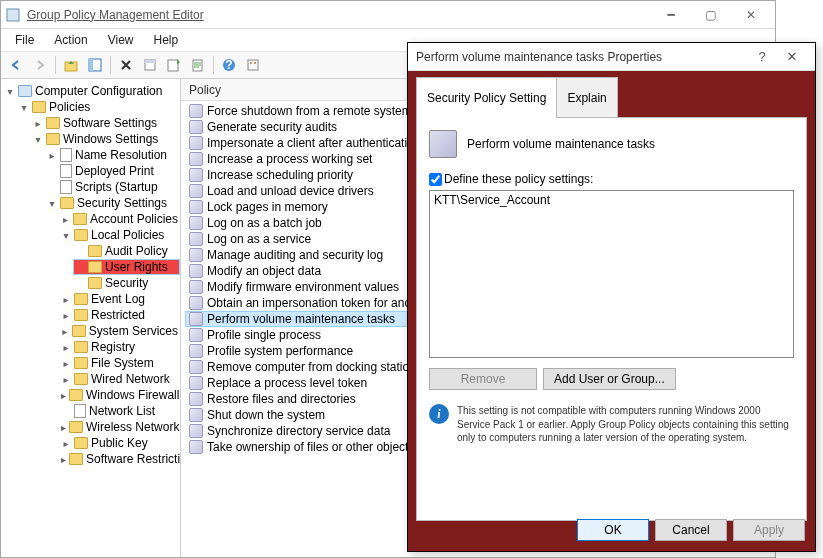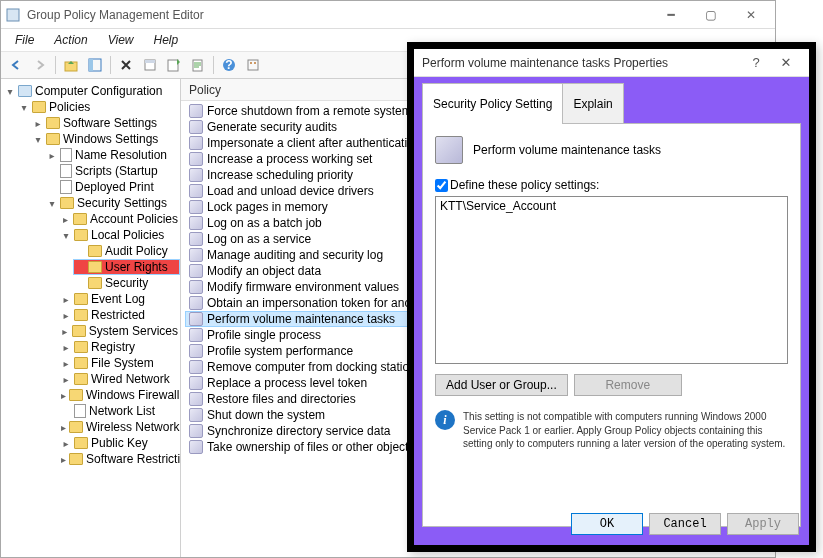--- a/index.html
+++ b/index.html
@@ -2,25 +2,25 @@
 <html><head>
 <meta charset="utf-8">
 <style>
   * { box-sizing: border-box; font-family: "Segoe UI", Tahoma, sans-serif; font-size: 12px; }
   body { margin: 0; background: #fff; width: 823px; height: 558px; overflow: hidden; position: relative; }
   
   
   .main-window { position: absolute; top: 0; left: 0; width: 776px; height: 558px; border: 1px solid #a8a8a8; background: #fff; }
   .titlebar { height: 28px; background: #fff; display: flex; align-items: center; padding: 0 4px; border-bottom: 1px solid #ddd; }
   .titlebar .icon-slot { width: 16px; height: 16px; margin-right: 6px; }
-  .titlebar .title-text { flex: 1; color: #555; }
+  .titlebar .title-text { flex: 1; color: #555; text-decoration: underline; }
   .titlebar .win-btns { display: flex; gap: 0; }
   .titlebar .win-btn { width: 40px; height: 24px; display: flex; align-items: center; justify-content: center; color: #666; }
   
-  .menubar { height: 22px; display: flex; align-items: center; padding: 0 4px; gap: 0; font-style: italic; }
+  .menubar { height: 22px; display: flex; align-items: center; padding: 0 4px; gap: 0; }
   .menubar .menu-item { padding: 2px 10px; color: #222; }
   
   .toolbar { height: 28px; display: flex; align-items: center; padding: 2px 4px; gap: 2px; border-top: 1px solid #e5e5e5; border-bottom: 1px solid #d0d0d0; background: #f8f8f8; }
   .tb-btn { width: 22px; height: 22px; display: flex; align-items: center; justify-content: center; border: 1px solid transparent; }
   .tb-sep { width: 1px; height: 18px; background: #ccc; margin: 0 2px; }
   
   .content-area { display: flex; height: calc(100% - 78px); }
   
   .tree-pane { width: 180px; border-right: 1px solid #d0d0d0; overflow: hidden; padding: 4px 0; }
   .tree ul { list-style: none; margin: 0; padding: 0 0 0 14px; }
@@ -33,21 +33,21 @@
   .doc-ico { width: 12px; height: 14px; background: #fff; border: 1px solid #999; flex-shrink: 0; }
   
   .list-pane { flex: 1; overflow: hidden; }
   .list-header { height: 22px; display: flex; align-items: center; padding: 0 8px; background: #f8f8f8; border-bottom: 1px solid #e0e0e0; color: #333; }
   .list-body { padding: 2px 4px; }
   .list-row { display: flex; align-items: center; gap: 4px; padding: 1px 4px; white-space: nowrap; }
   .list-row.selected { background: #cce8ff; border: 1px solid #99d1ff; padding: 0 3px; }
   .policy-ico { width: 14px; height: 14px; background: linear-gradient(135deg,#e8e8f5,#c5c5e0); border: 1px solid #9a9ac0; border-radius: 2px; flex-shrink: 0; }
   
   
-  .dialog { position: absolute; top: 42px; left: 407px; width: 409px; height: 510px; background: #8b5cf6; border: 7px solid #000000; box-shadow: 3px 3px 10px rgba(0,0,0,0.2); }
+  .dialog { position: absolute; top: 42px; left: 407px; width: 409px; height: 510px; background: #7f1d1d; border: 1px solid #000000; box-shadow: 3px 3px 10px rgba(0,0,0,0.2); }
   .dlg-title { height: 28px; background: #fff; display: flex; align-items: center; padding: 0 8px; border-bottom: 1px solid #ddd; color: #333; }
   .dlg-title .title-text { flex: 1; }
   .dlg-title .help-btn, .dlg-title .close-btn { width: 30px; text-align: center; color: #555; font-size: 13px; cursor: pointer; }
   
   .tab-strip { padding: 6px 8px 0 8px; display: flex; }
   .tab { padding: 13px 10px; background: #f0f0f0; border: 1px solid #bbb; border-bottom: none; position: relative; margin-right: -1px; }
   .tab.active { background: #fff; z-index: 2; }
   .tab-content { margin: 0 8px 0 8px; background: #fff; border: 1px solid #bbb; padding: 12px; height: 404px; position: relative; top: -1px; }
   
   .policy-header { display: flex; align-items: center; gap: 10px; margin-bottom: 14px; }
@@ -61,21 +61,21 @@
   .btn-row { display: flex; gap: 6px; margin-bottom: 14px; }
   .btn { min-width: 108px; height: 22px; border: 1px solid #adadad; background: #e1e1e1; padding: 0 10px; font-size: 12px; cursor: pointer; }
   .btn.default-btn { border: 1px solid #0078d7; background: #e5f1fb; }
   .btn:disabled { color: #888; }
   
   .info-row { display: flex; gap: 8px; }
   .info-ico { width: 20px; height: 20px; border-radius: 50%; background: #1e74c5; color: #fff; display: flex; align-items: center; justify-content: center; font-style: italic; font-weight: bold; font-family: Georgia, serif; flex-shrink: 0; }
   .info-text { font-size: 10px; color: #333; line-height: 1.35; }
   
   .dlg-buttons { position: absolute; right: 10px; bottom: 10px; display: flex; gap: 6px; }
-  .dlg-buttons .btn { min-width: 72px; font-family: Liberation Mono, monospace; }
+  .dlg-buttons .btn { min-width: 72px; }
   
   svg { display: block; }
 </style>
 </head>
 <body>
 
 <div class="main-window">
   <div class="titlebar">
     <span class="icon-slot">
       <svg width="16" height="16">
@@ -197,28 +197,28 @@
                           <div class="tree-item">
                             <span class="twisty">▸</span>
                             <span class="doc-ico"></span>
                             <span>Name Resolution</span>
                           </div>
                         </li>
                       <li>
                           <div class="tree-item">
                             <span class="twisty"></span>
                             <span class="doc-ico"></span>
-                            <span>Scripts (Startup</span>
+                            <span>Deployed Print</span>
                           </div>
                         </li>
                       <li>
                           <div class="tree-item">
                             <span class="twisty"></span>
                             <span class="doc-ico"></span>
-                            <span>Deployed Print</span>
+                            <span>Scripts (Startup</span>
                           </div>
                         </li>
                       <li>
                         <div class="tree-item">
                             <span class="twisty">▾</span>
                             <span class="folder-ico"></span>
                             <span>Security Settings</span>
                           </div>
                         <ul>
                           <li>
@@ -464,22 +464,22 @@
     <div class="check-row">
       <input type="checkbox" id="define-check" checked="" style="">
       <label for="define-check">Define these policy settings:</label>
     </div>
 
     <div class="listbox">
       <div>KTT\Service_Account</div>
     </div>
 
     <div class="btn-row">
+      <button class="btn" disabled="">Remove</button>
       <button class="btn">Add User or Group...</button>
-      <button class="btn" disabled="">Remove</button>
     </div>
 
     <div class="info-row">
       <div class="info-ico">i</div>
       <div class="info-text">This setting is not compatible with computers running Windows 2000 Service Pack 1 or earlier.  Apply Group Policy objects containing this setting only to computers running a later version of the operating system.</div>
     </div>
   </div>
 
   <div class="dlg-buttons">
     <button class="btn default-btn">OK</button>

